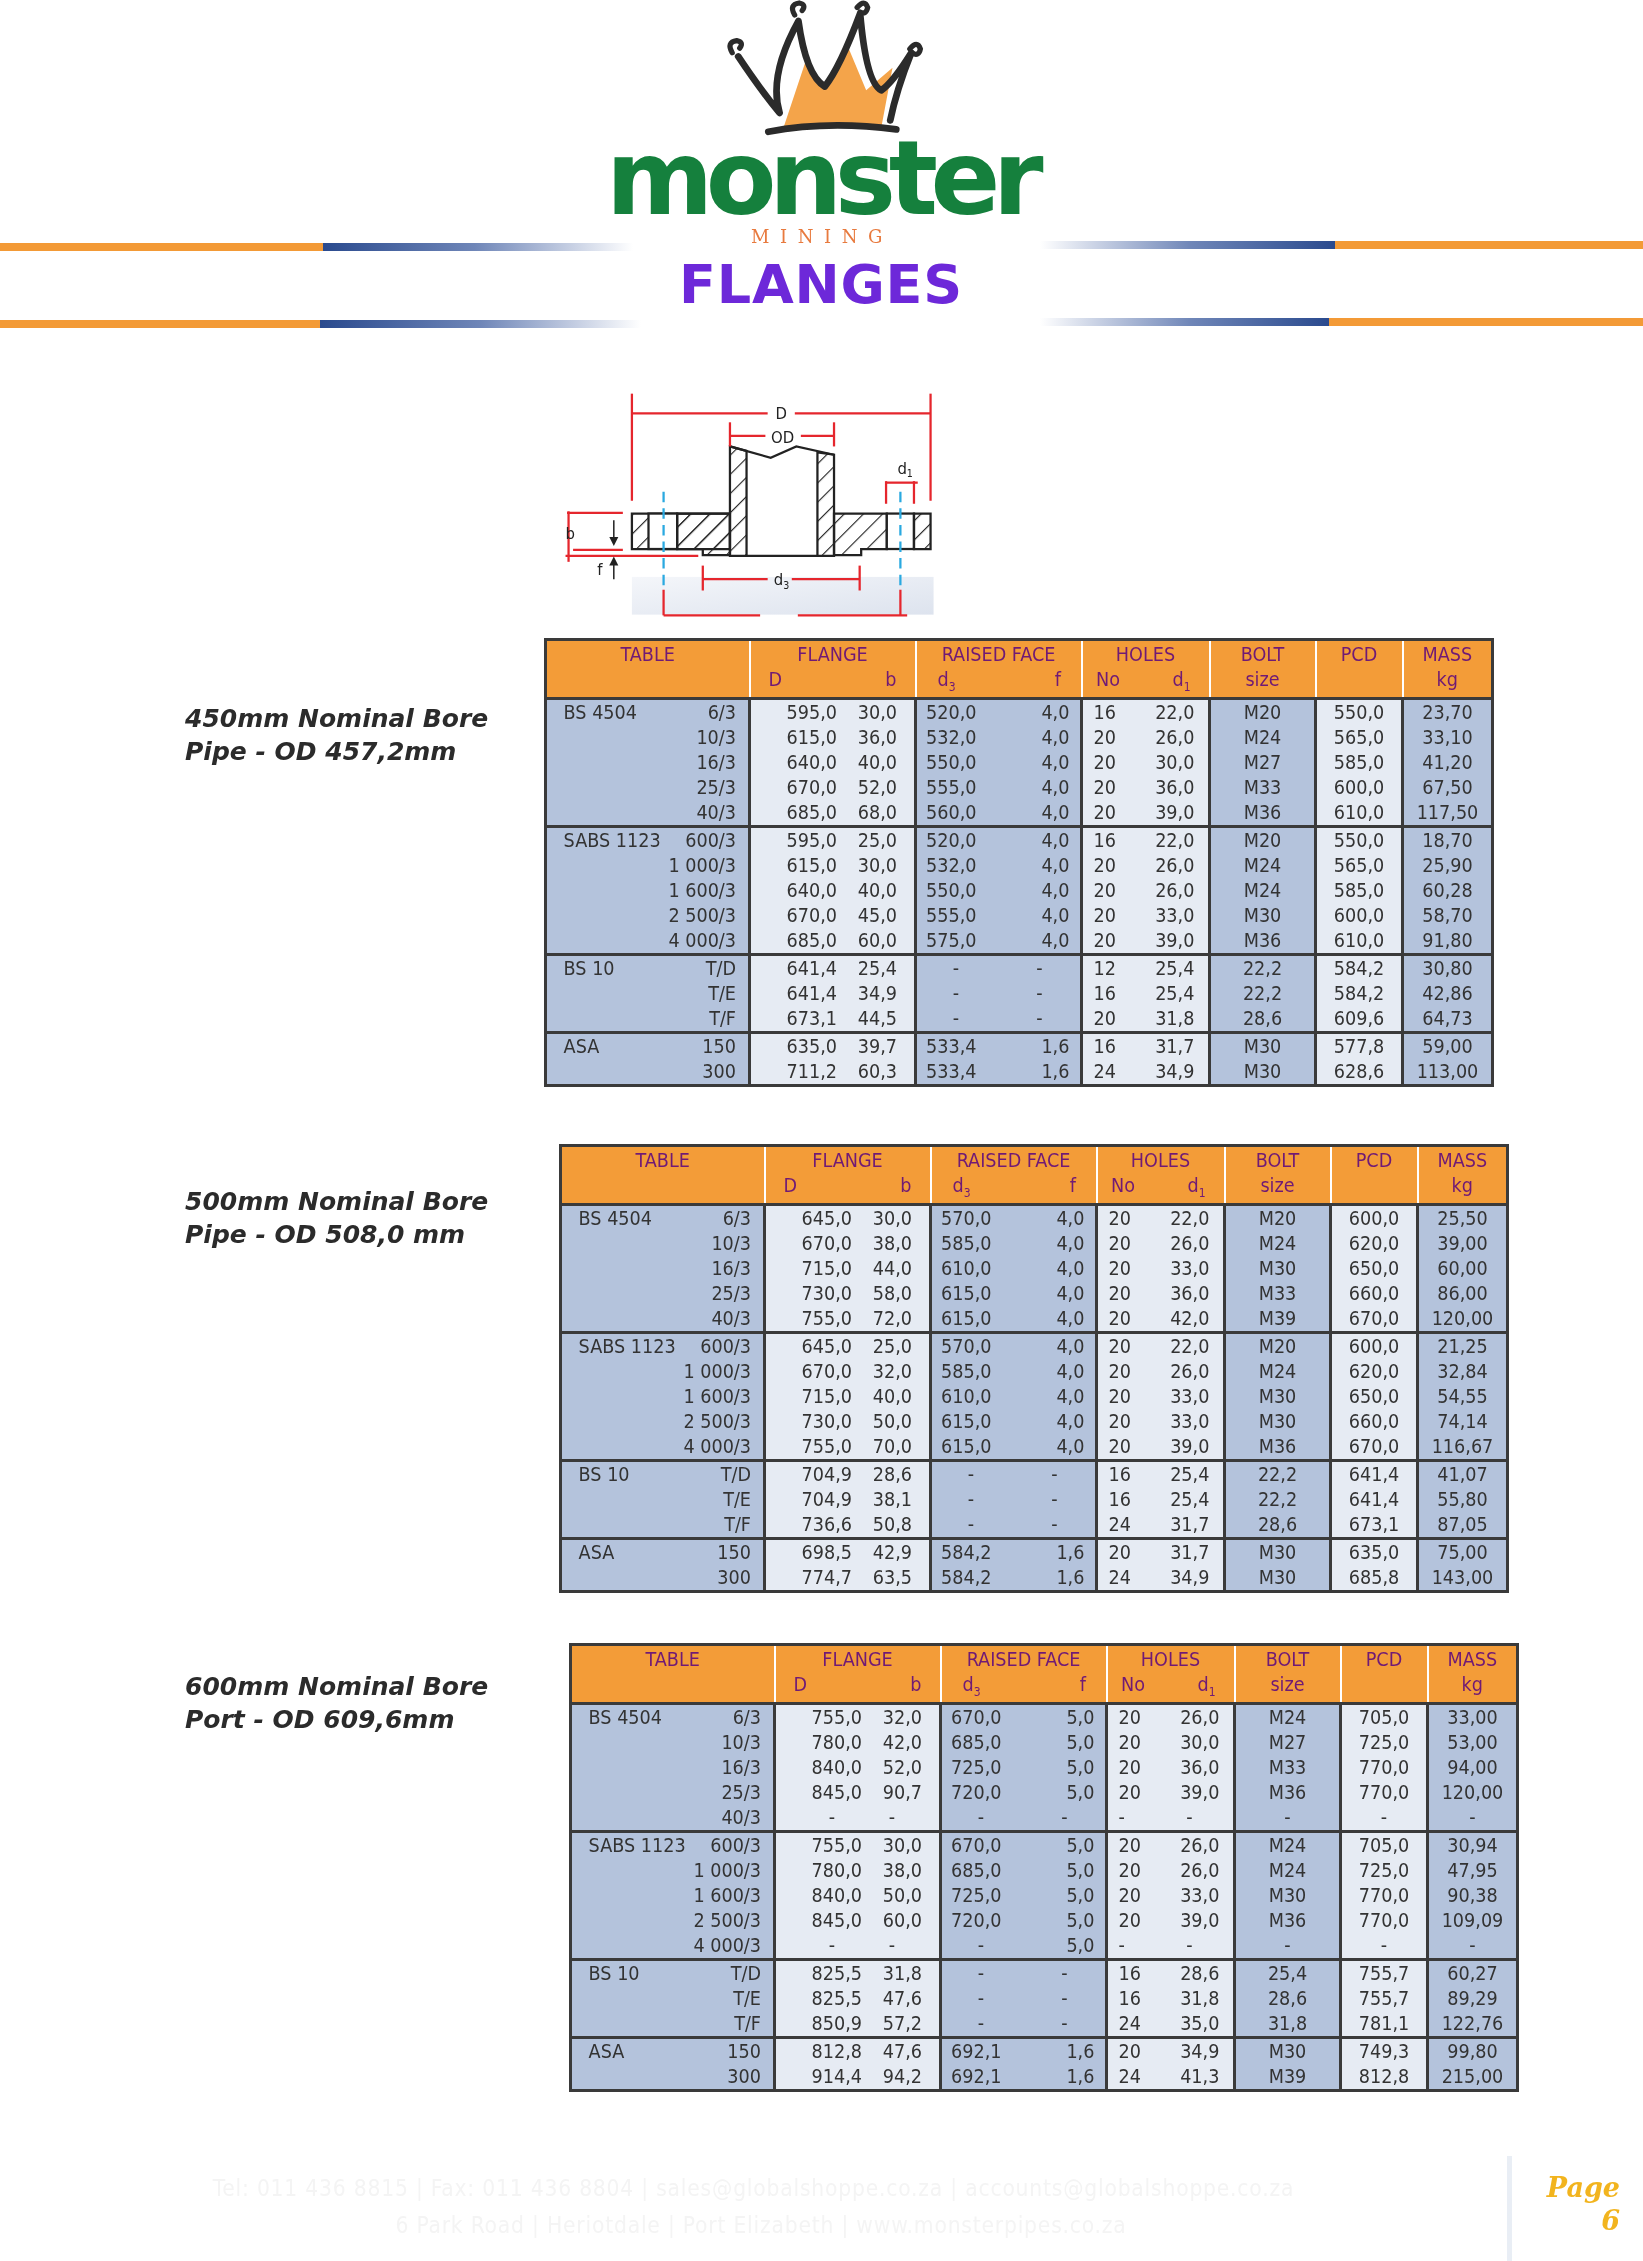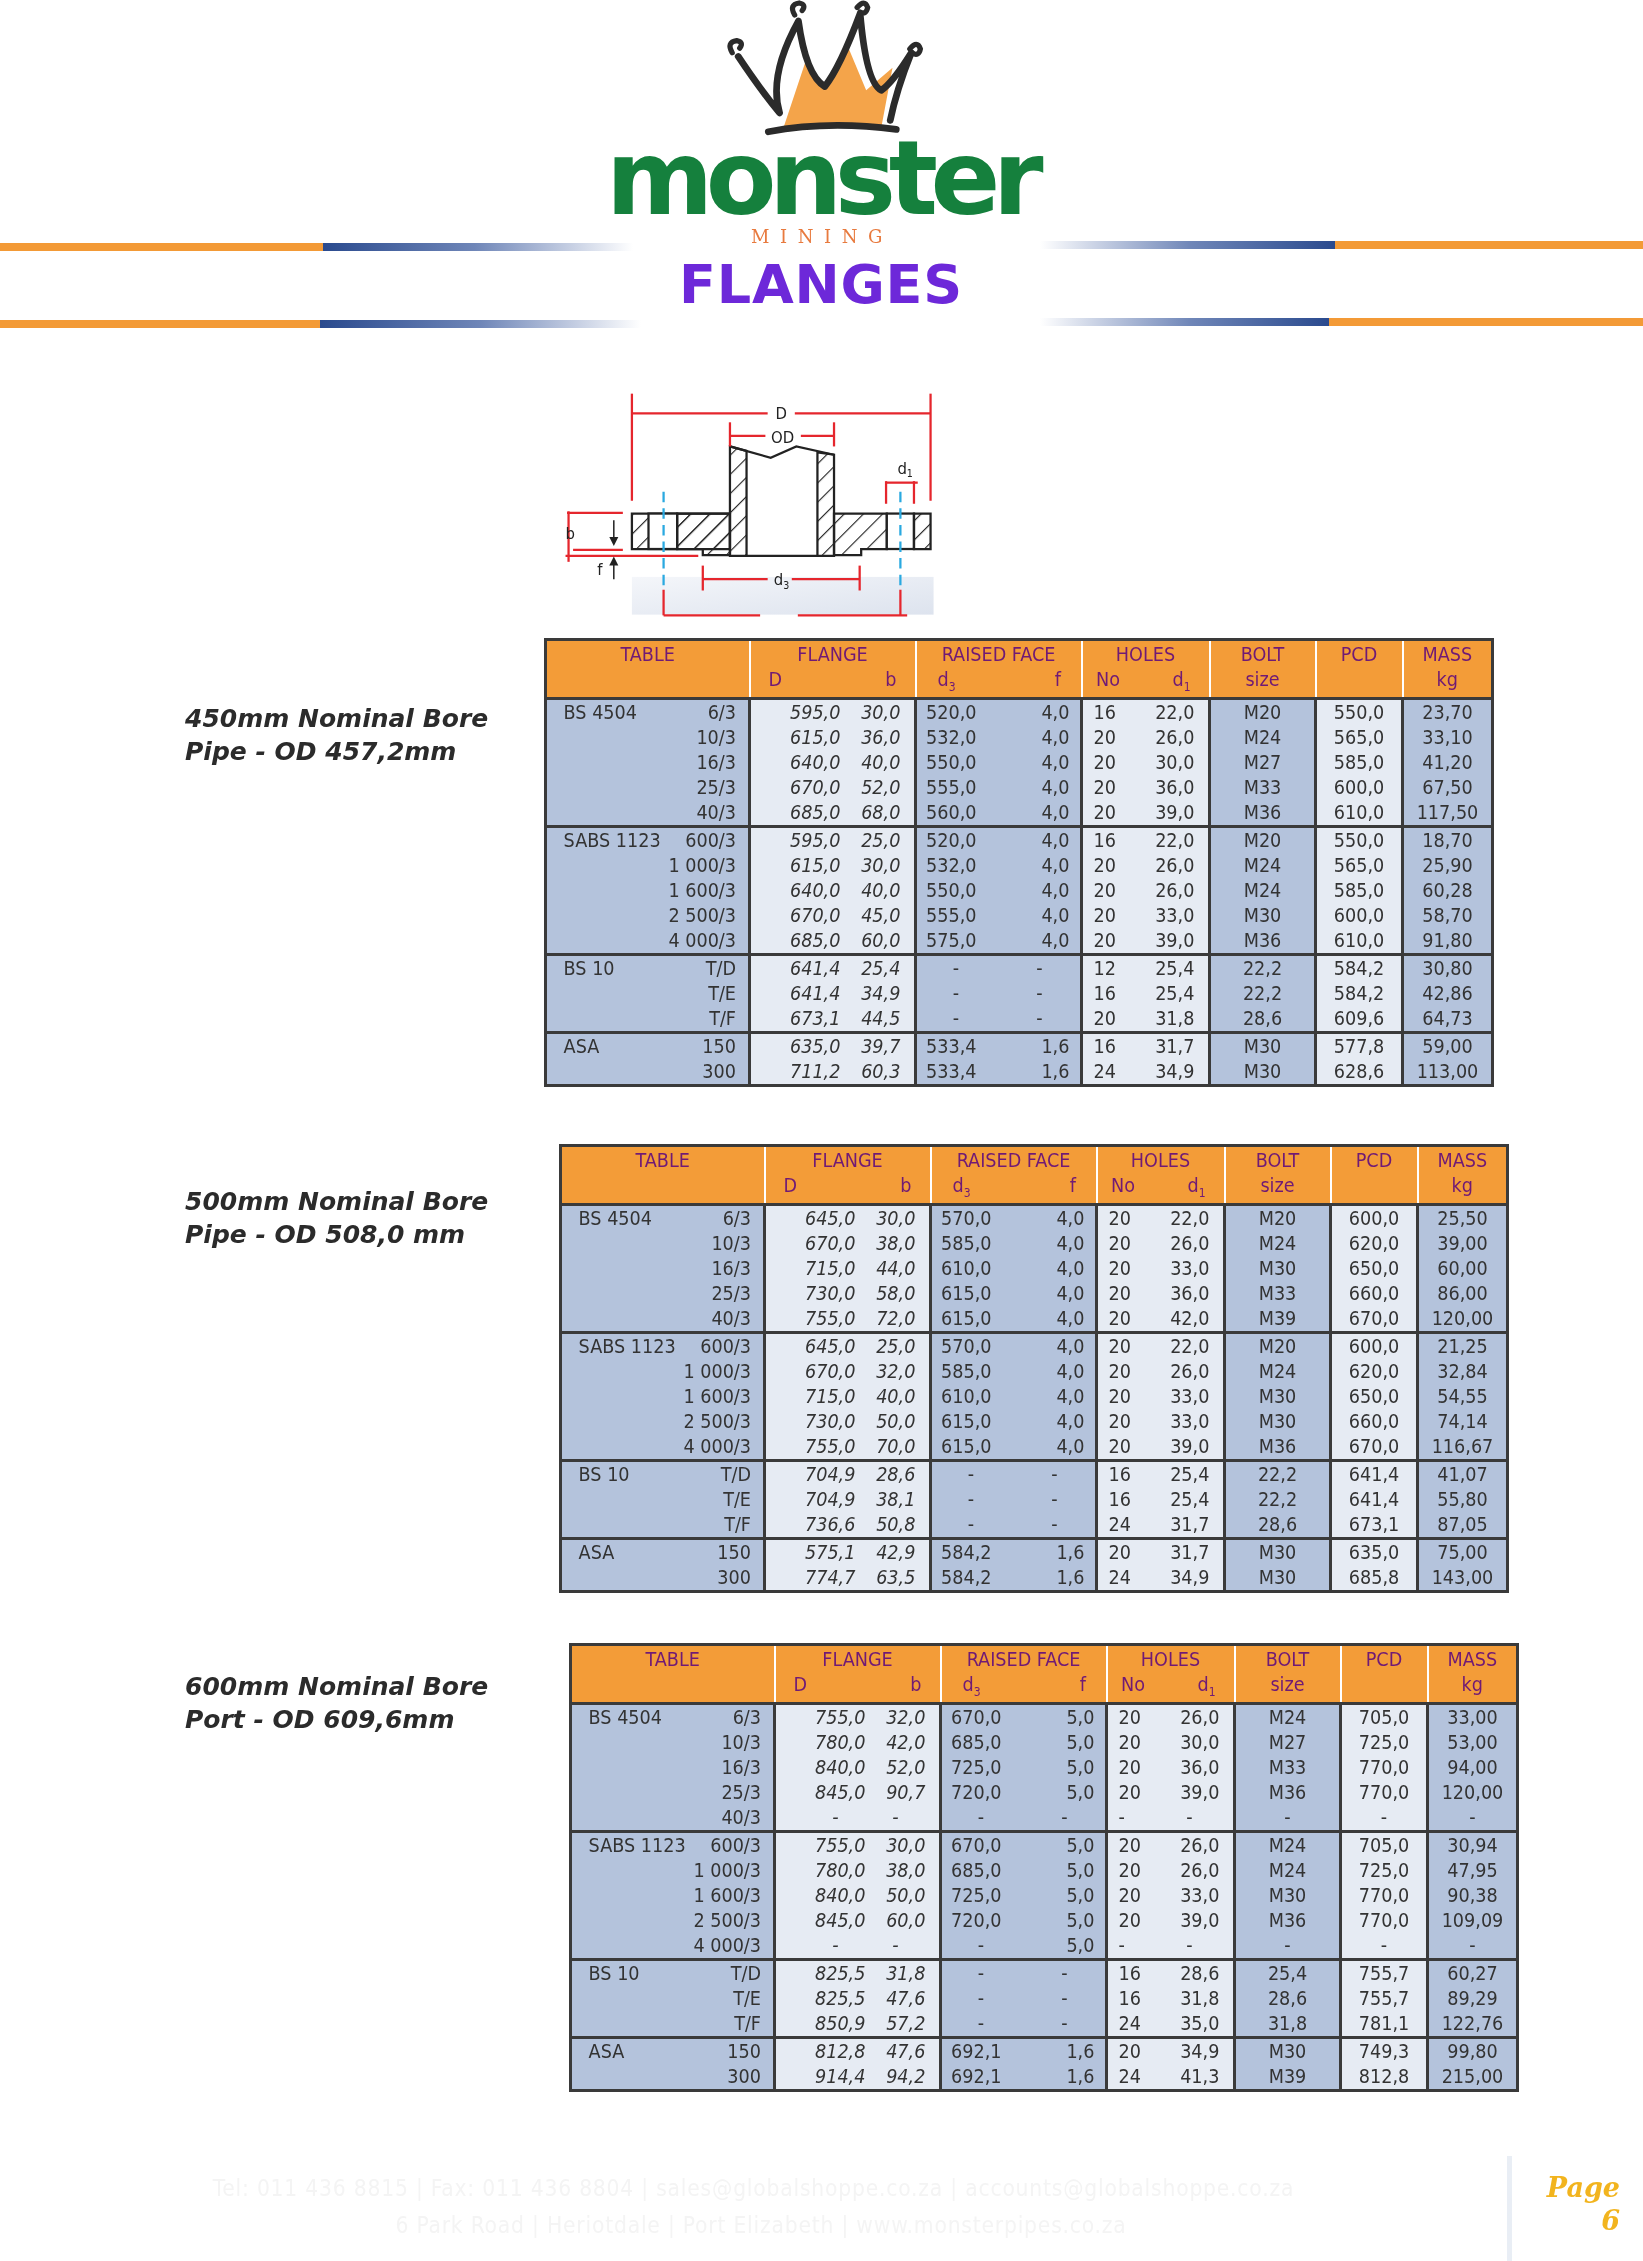--- a/index.html
+++ b/index.html
@@ -68,21 +68,21 @@
 
   table.flange td {
     padding: 0; height: 25px; line-height: 25px; white-space: nowrap;
     border-left: 3px solid #3a3a3a;
   }
   table.flange td:first-child { border-left: none; }
   table.flange tr.group-start td { border-top: 3px solid #3a3a3a; }
   .c-dark { background: #b4c3dc; }
   .c-light { background: #e6ebf3; }
   .tbl-cell { display: flex; justify-content: space-between; padding: 0 12px 0 16.6px; }
-  .num2 { display: flex; justify-content: flex-end; padding: 0 13.6px 0 26px; font-style: italic; }
+  .num2 { display: flex; justify-content: flex-start; padding: 0 13.6px 0 26px; }
   .num2 span { min-width: 60px; text-align: right; }
   .num2 span:first-child { text-align: right; }
   .rf2 { display: flex; justify-content: space-between; padding: 0 10.6px 0 9px; }
   .rf2 span { min-width: 60px; text-align: right; }
   .rf2 span:first-child { text-align: left; }
   .ho2 { display: flex; justify-content: space-between; padding: 0 13.6px 0 10.6px; }
   .ho2 span:last-child { min-width: 60px; text-align: right; }
   .center { text-align: center; }
 
   
@@ -1110,21 +1110,21 @@
       </tr>
       <tr class="group-start">
         <td class="c-dark">
           <div class="tbl-cell">
             <span>ASA</span>
             <span>150</span>
           </div>
         </td>
         <td class="c-light">
           <div class="num2">
-            <span>575,1</span>
+            <span>698,5</span>
             <span>42,9</span>
           </div>
         </td>
         <td class="c-dark">
           <div class="rf2">
             <span>584,2</span>
             <span>1,6</span>
           </div>
         </td>
         <td class="c-light">

